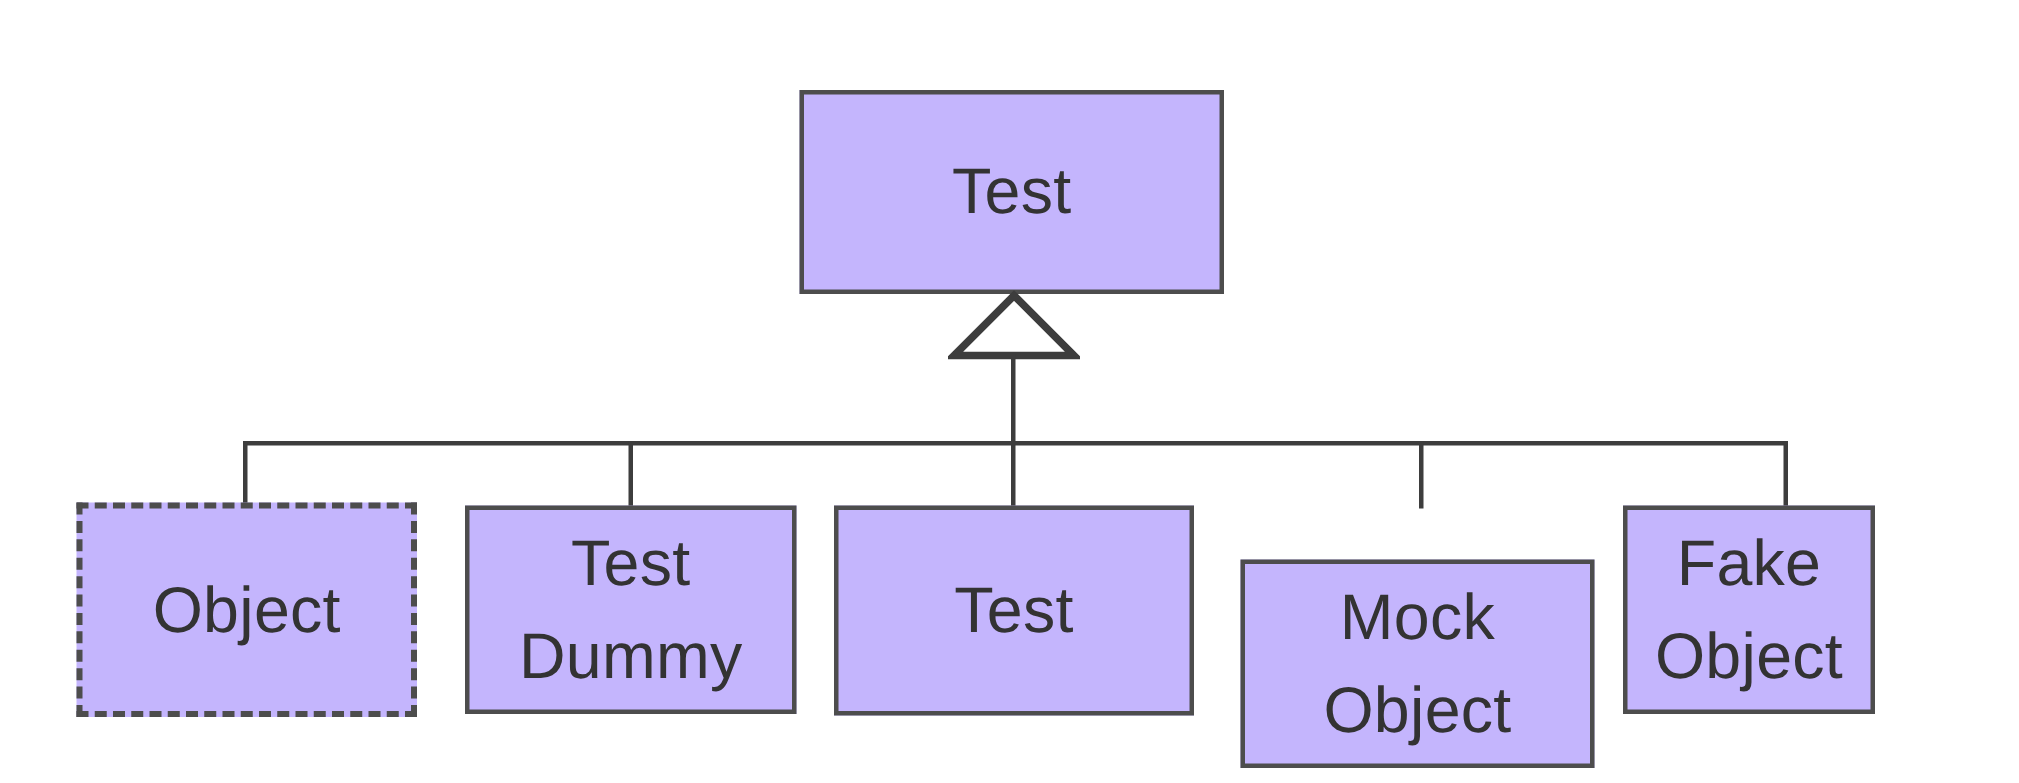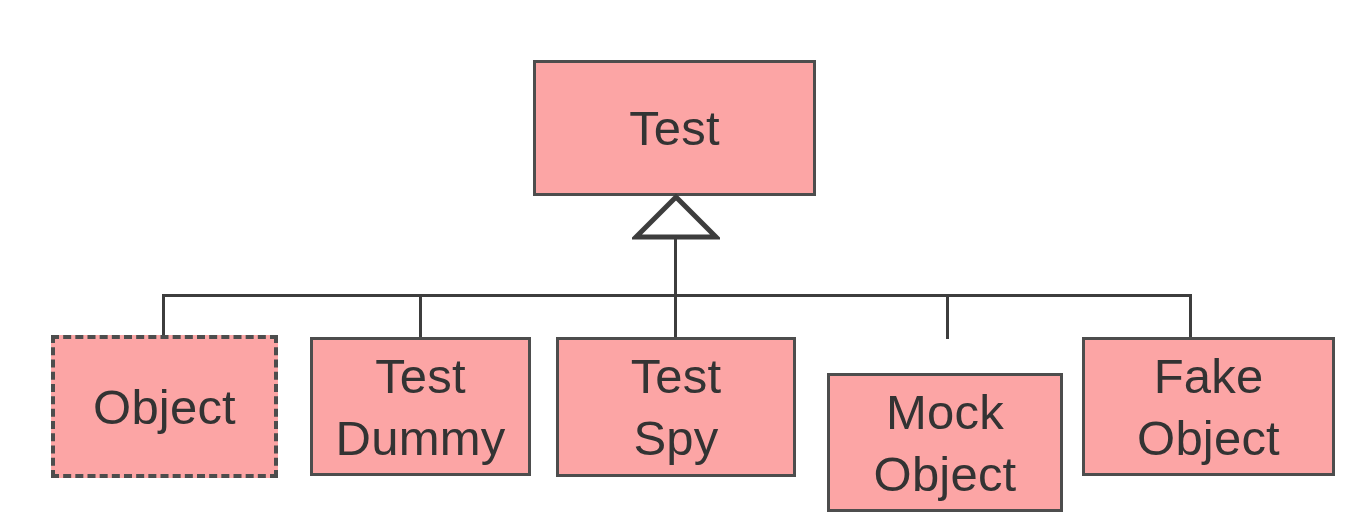--- a/index.html
+++ b/index.html
@@ -17,50 +17,50 @@
     width: 1346px;
     height: 522px;
     background: #ffffff;
     overflow: hidden;
   }
 
   
   .node {
     position: absolute;
     box-sizing: border-box;
-    background: #fca5a5;
+    background: #c4b5fd;
     border: 3px solid #4d4d4d;
     display: flex;
     flex-direction: column;
     align-items: center;
     justify-content: center;
     text-align: center;
     color: #333333;
-    font-size: 49px;
+    font-size: 43px;
     line-height: 62px;
     letter-spacing: 0.2px;
     white-space: nowrap;
   }
   .node.dashed {
     border-style: dashed;
     border-width: 4px;
     border-color: #4d4d4d;
   }
   .node .line {
     display: block;
   }
 
   
   #node-test-double { left: 533px; top: 60px; width: 283px; height: 136px; }
 
   #node-dummy-object { left: 51px;   top: 335px; width: 227px; height: 143px; }
   #node-test-stub    { left: 310px;  top: 337px; width: 221px; height: 139px; }
   #node-test-spy     { left: 556px;  top: 337px; width: 240px; height: 140px; }
   #node-mock-object  { left: 827px;  top: 337px; width: 236px; height: 139px; margin-top: 36px; }
-  #node-fake-object  { left: 1082px; top: 337px; width: 253px; height: 139px; align-items: center; }
+  #node-fake-object  { left: 1082px; top: 337px; width: 168px; height: 139px; align-items: center; }
 
   
   .conn {
     position: absolute;
     background: #3d3d3d;
   }
   .conn.h { height: 3px; }
   .conn.v { width: 3px; }
 
   
@@ -110,21 +110,20 @@
     <span class="line">Object</span>
   </div>
 
   <div class="node" id="node-test-stub">
     <span class="line">Test</span>
     <span class="line">Dummy</span>
   </div>
 
   <div class="node" id="node-test-spy">
     <span class="line">Test</span>
-    <span class="line">Spy</span>
   </div>
 
   <div class="node" id="node-mock-object">
     <span class="line">Mock</span>
     <span class="line">Object</span>
   </div>
 
   <div class="node" id="node-fake-object">
     <span class="line">Fake</span>
     <span class="line">Object</span>

